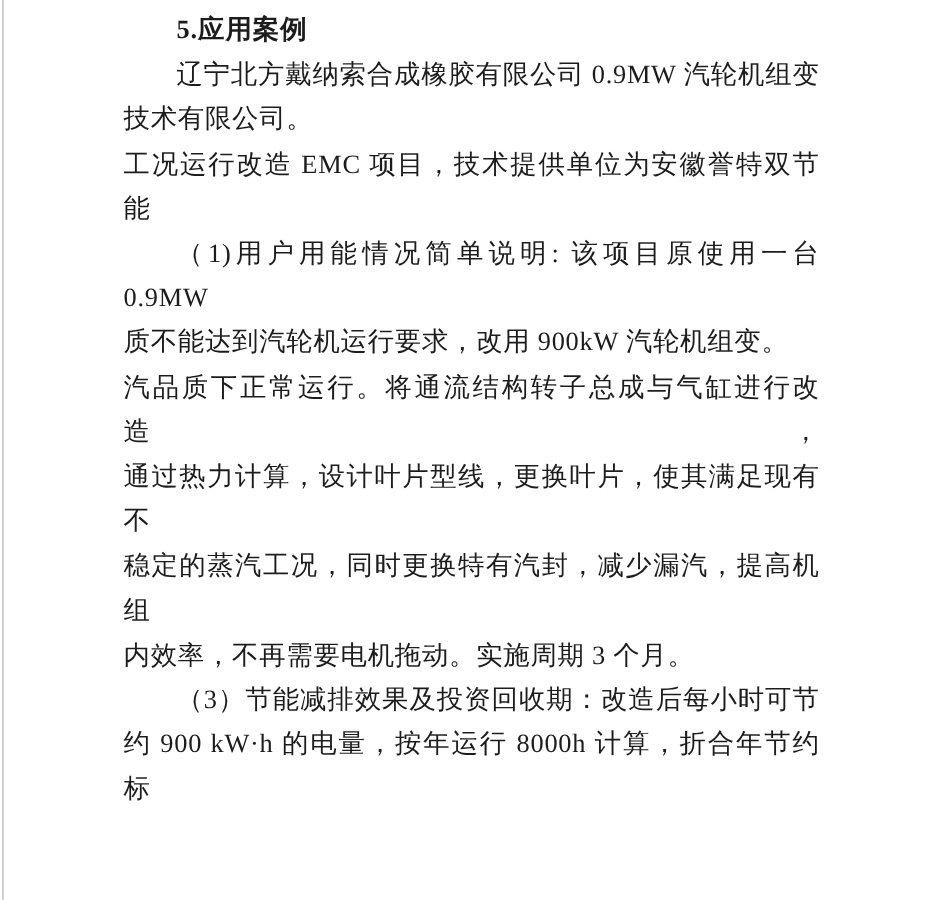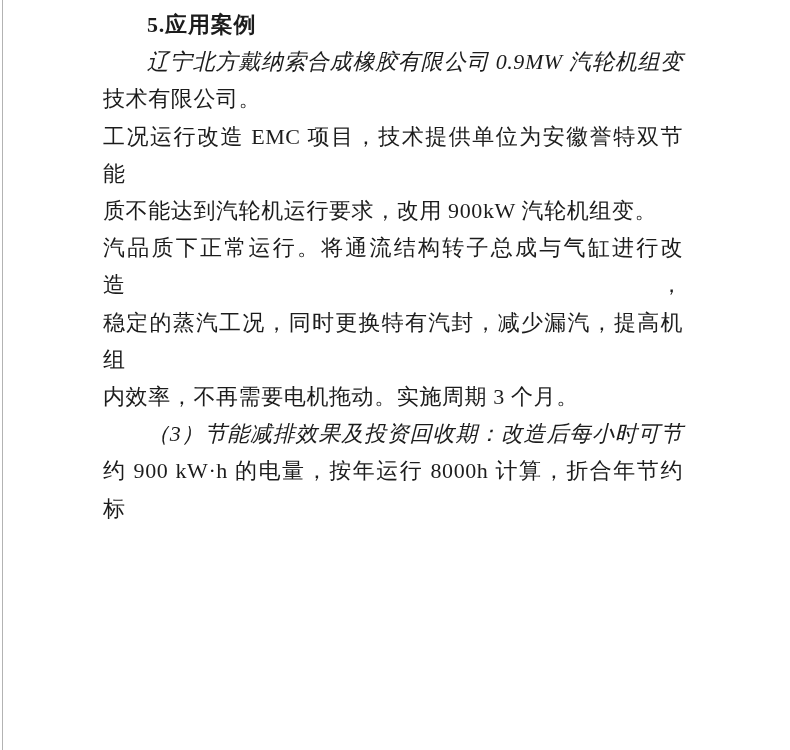--- a/index.html
+++ b/index.html
@@ -33,38 +33,40 @@
     font-size: 22px;
     line-height: 37.2px;
     color: var(--text);
     letter-spacing: 0.6px;
   }
   .line { text-align: left; }
   .j {
     text-align: justify;
     text-align-last: justify;
   }
-  .start { text-indent: 2em; font-style: italic; }
+  .start { text-indent: 2em; }
   .heading {
     text-indent: 2em;
     font-weight: 700;
     letter-spacing: 0.8px;
   }
 </style>
 </head>
 <body>
 
 <div class="page">
   <div class="edge-line"></div>
   <div class="content">
     <div class="line heading">5.应用案例</div>
     <div class="line start j">辽宁北方戴纳索合成橡胶有限公司 0.9MW 汽轮机组变</div>
     <div class="line">技术有限公司。</div>
     <div class="line j">工况运行改造 EMC 项目，技术提供单位为安徽誉特双节能</div>
+    <div class="line start j">（1)用户用能情况简单说明: 该项目原使用一台 0.9MW</div>
     <div class="line">质不能达到汽轮机运行要求，改用 900kW 汽轮机组变。</div>
     <div class="line j">汽品质下正常运行。将通流结构转子总成与气缸进行改造，</div>
+    <div class="line j">通过热力计算，设计叶片型线，更换叶片，使其满足现有不</div>
     <div class="line j">稳定的蒸汽工况，同时更换特有汽封，减少漏汽，提高机组</div>
     <div class="line">内效率，不再需要电机拖动。实施周期 3 个月。</div>
     <div class="line start j">（3）节能减排效果及投资回收期：改造后每小时可节</div>
     <div class="line j">约 900 kW·h 的电量，按年运行 8000h 计算，折合年节约标</div>
 
   </div>
 </div>
 
 </body></html>

